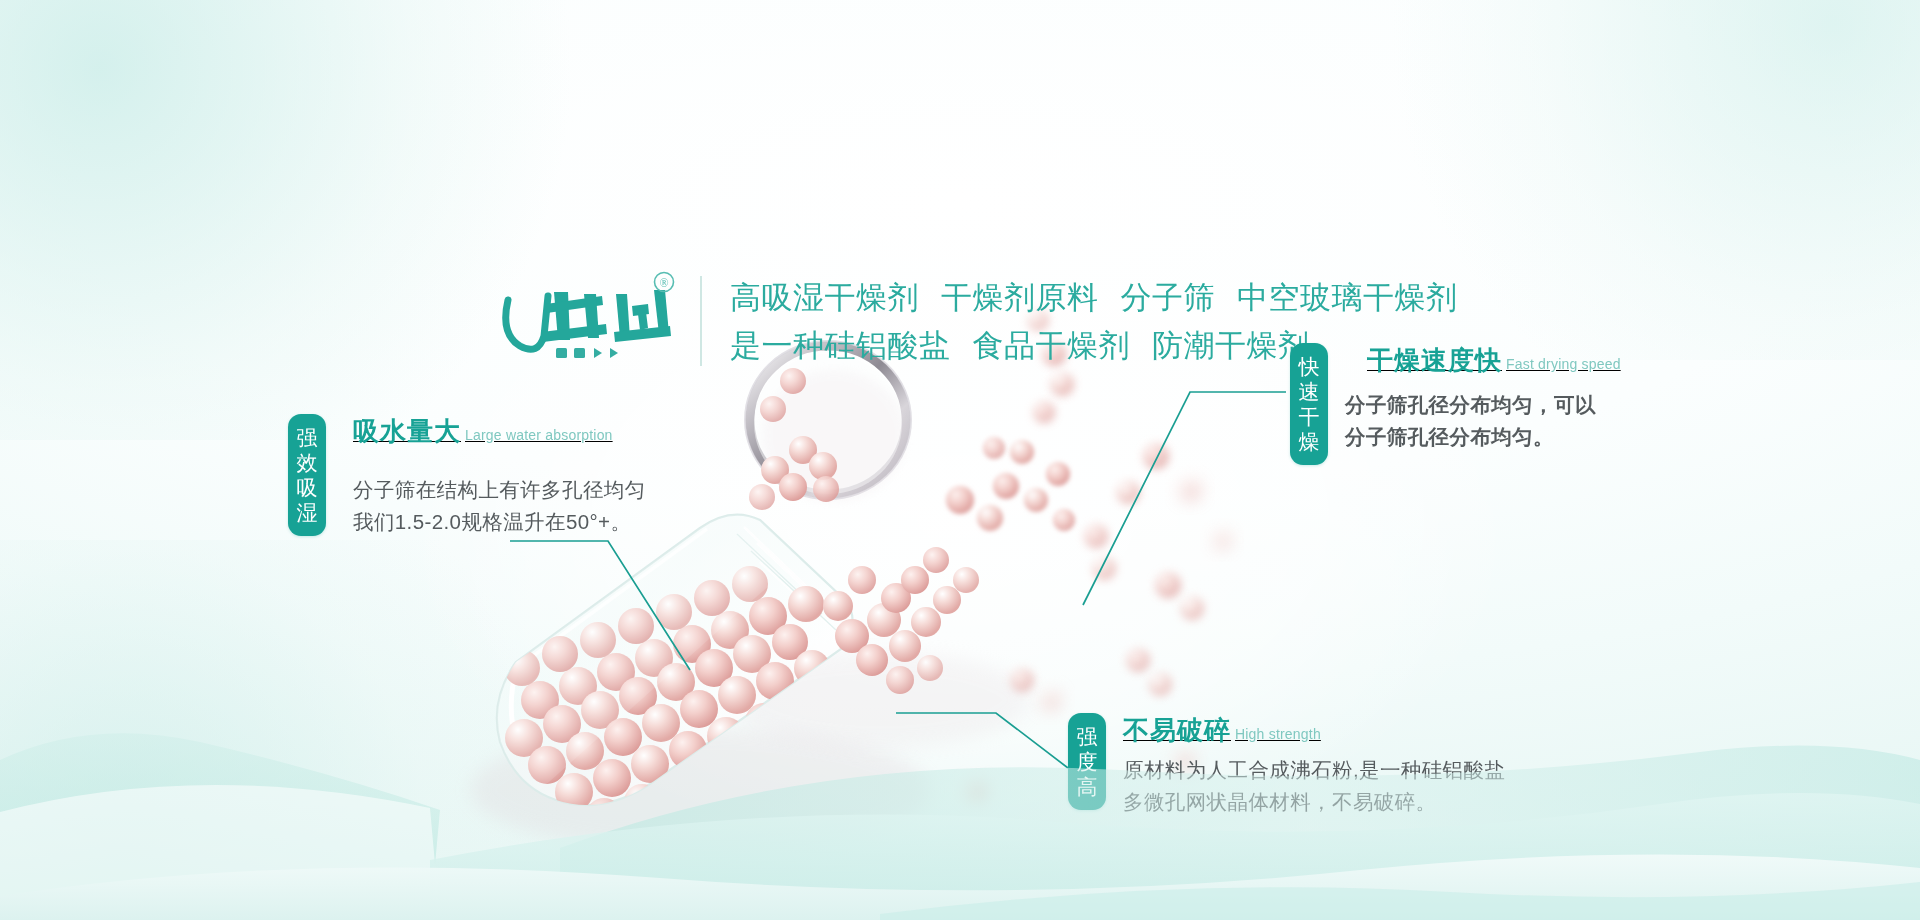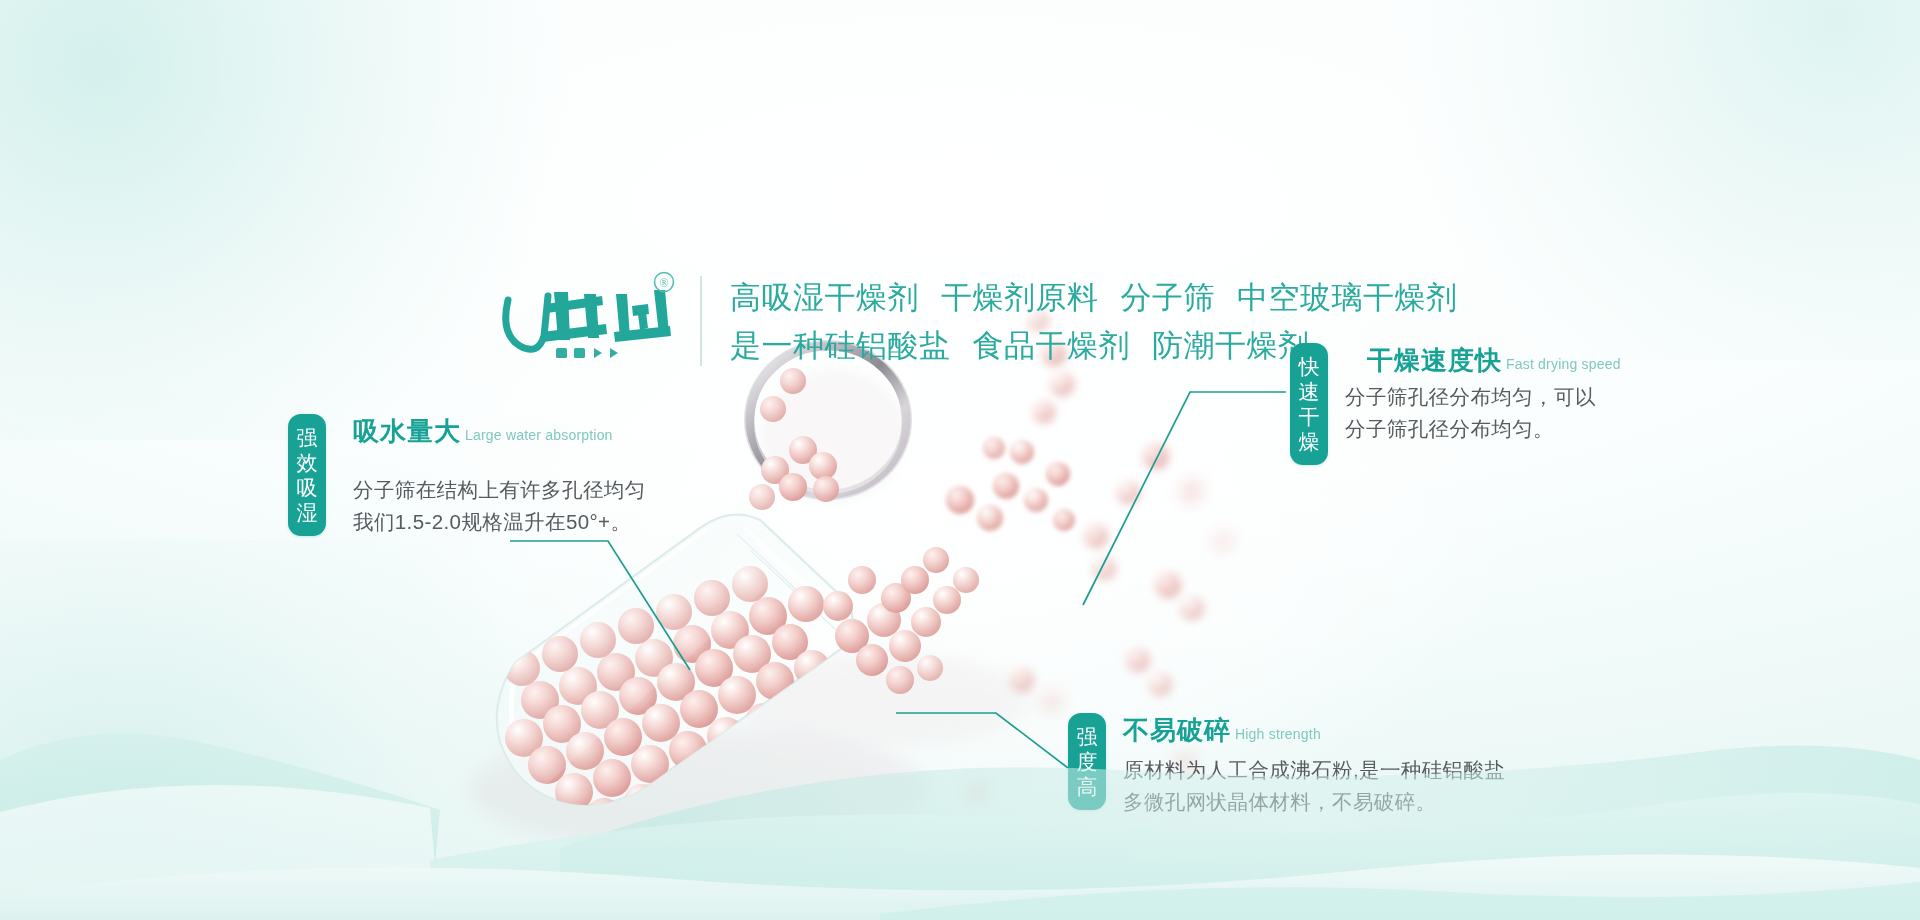--- a/index.html
+++ b/index.html
@@ -49,32 +49,32 @@
   .callout{position:absolute;display:flex;align-items:flex-start;}
   .badge{
     width:38px;border-radius:13px;background:#17a295;
     color:#ffffff;font-size:21px;line-height:25px;
     padding:11px 0 11px 0;text-align:center;
     letter-spacing:0;flex:0 0 auto;
     box-shadow:0 1px 3px rgba(23,162,149,.22);
   }
   .badge i{font-style:normal;display:block;}
   .ctext{margin-left:17px;}
-  .chead{white-space:nowrap;line-height:34px;}
+  .chead{white-space:nowrap;line-height:34px;text-decoration:underline;}
   .chead .cn{color:#17a295;font-size:26px;font-weight:bold;letter-spacing:1px;}
   .chead .en{color:#7fc8c0;font-size:14px;font-weight:normal;margin-left:4px;letter-spacing:.2px;}
   .cbody{color:#555b5e;font-size:20.5px;line-height:32px;letter-spacing:.4px;white-space:nowrap;}
 
   #callout-absorption{left:288px;top:414px;}
   #callout-absorption .chead{margin-left:10px;}
   #callout-absorption .cbody{margin-left:10px;margin-top:22px;}
 
   #callout-drying{left:1290px;top:343px;}
   #callout-drying .chead{margin-left:22px;}
-  #callout-drying .cbody{margin-top:0;}
+  #callout-drying .cbody{margin-top:8px;font-weight:bold;}
 
   #callout-strength{left:1068px;top:713px;}
   #callout-strength .cbody{margin-top:3px;}
 </style>
 </head>
 <body>
 
 <div id="stage">
 
   <div class="tint tint-tl"></div>

